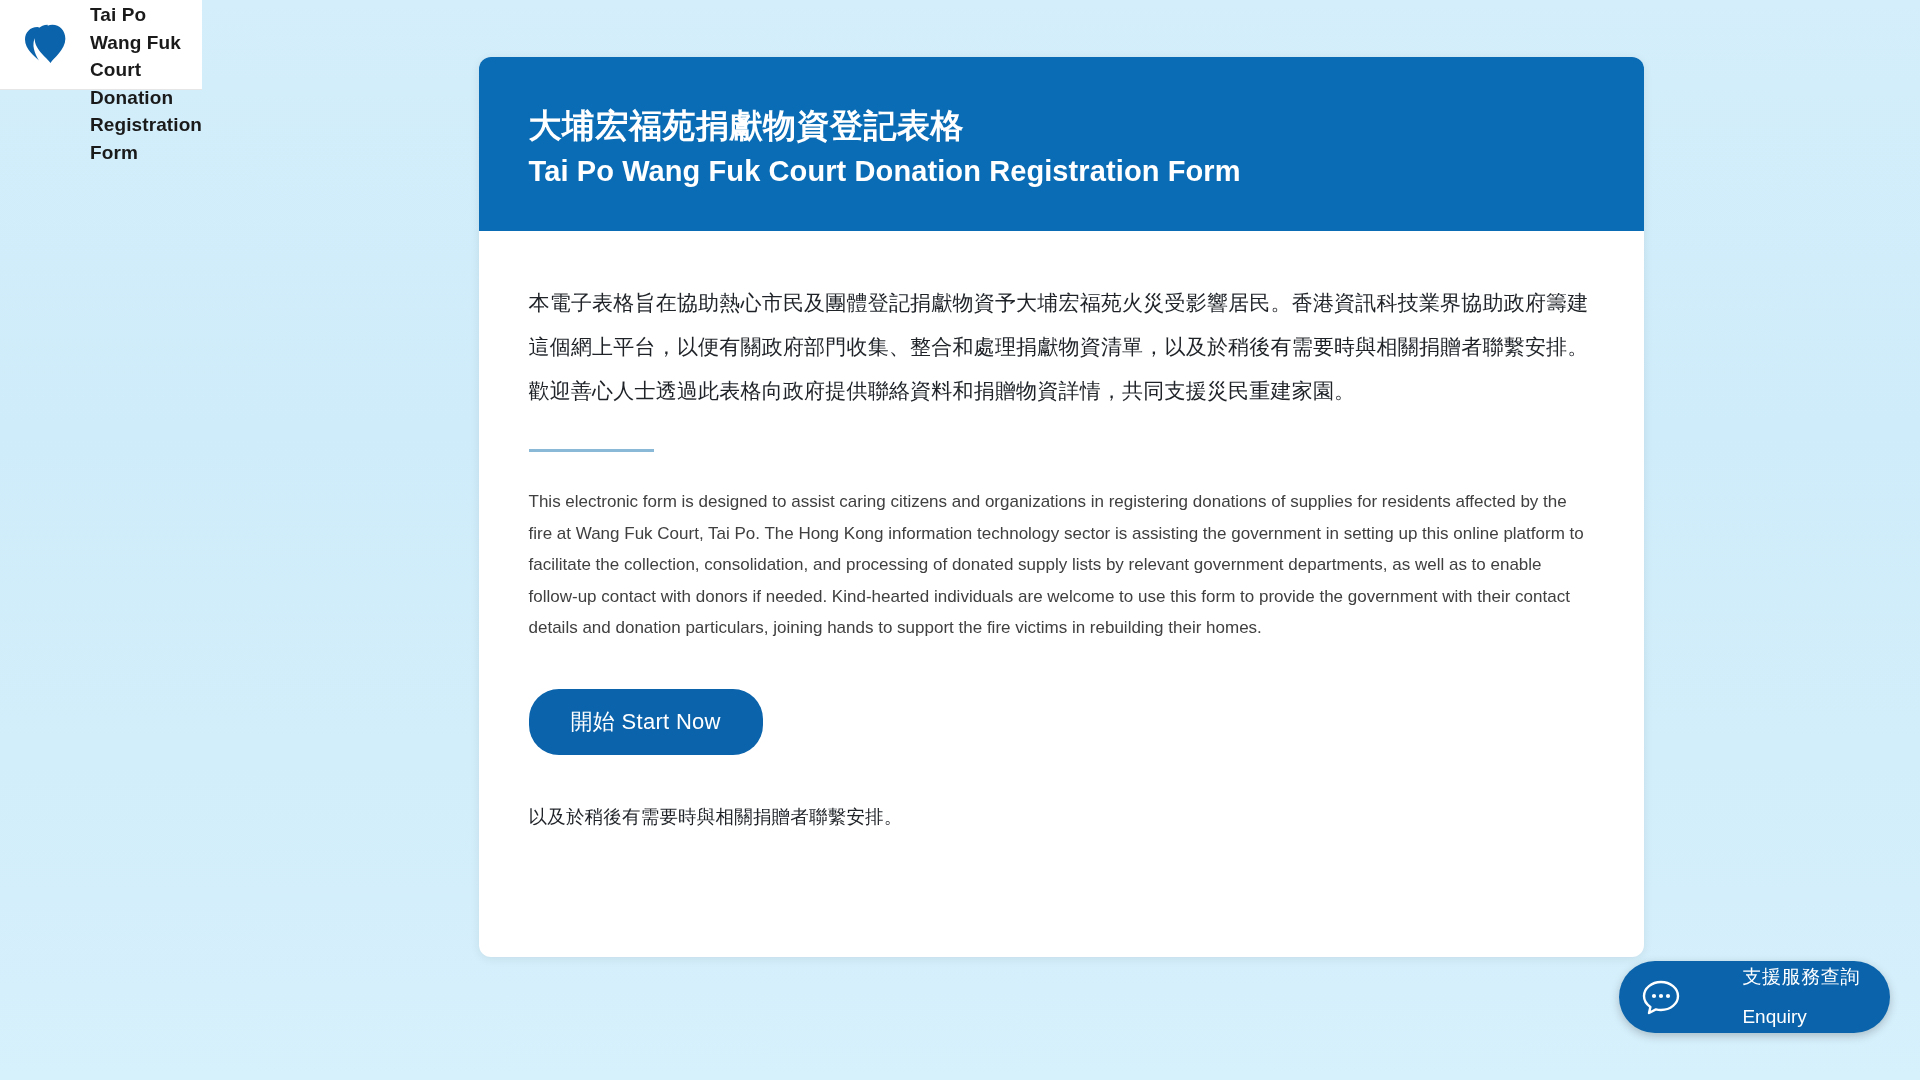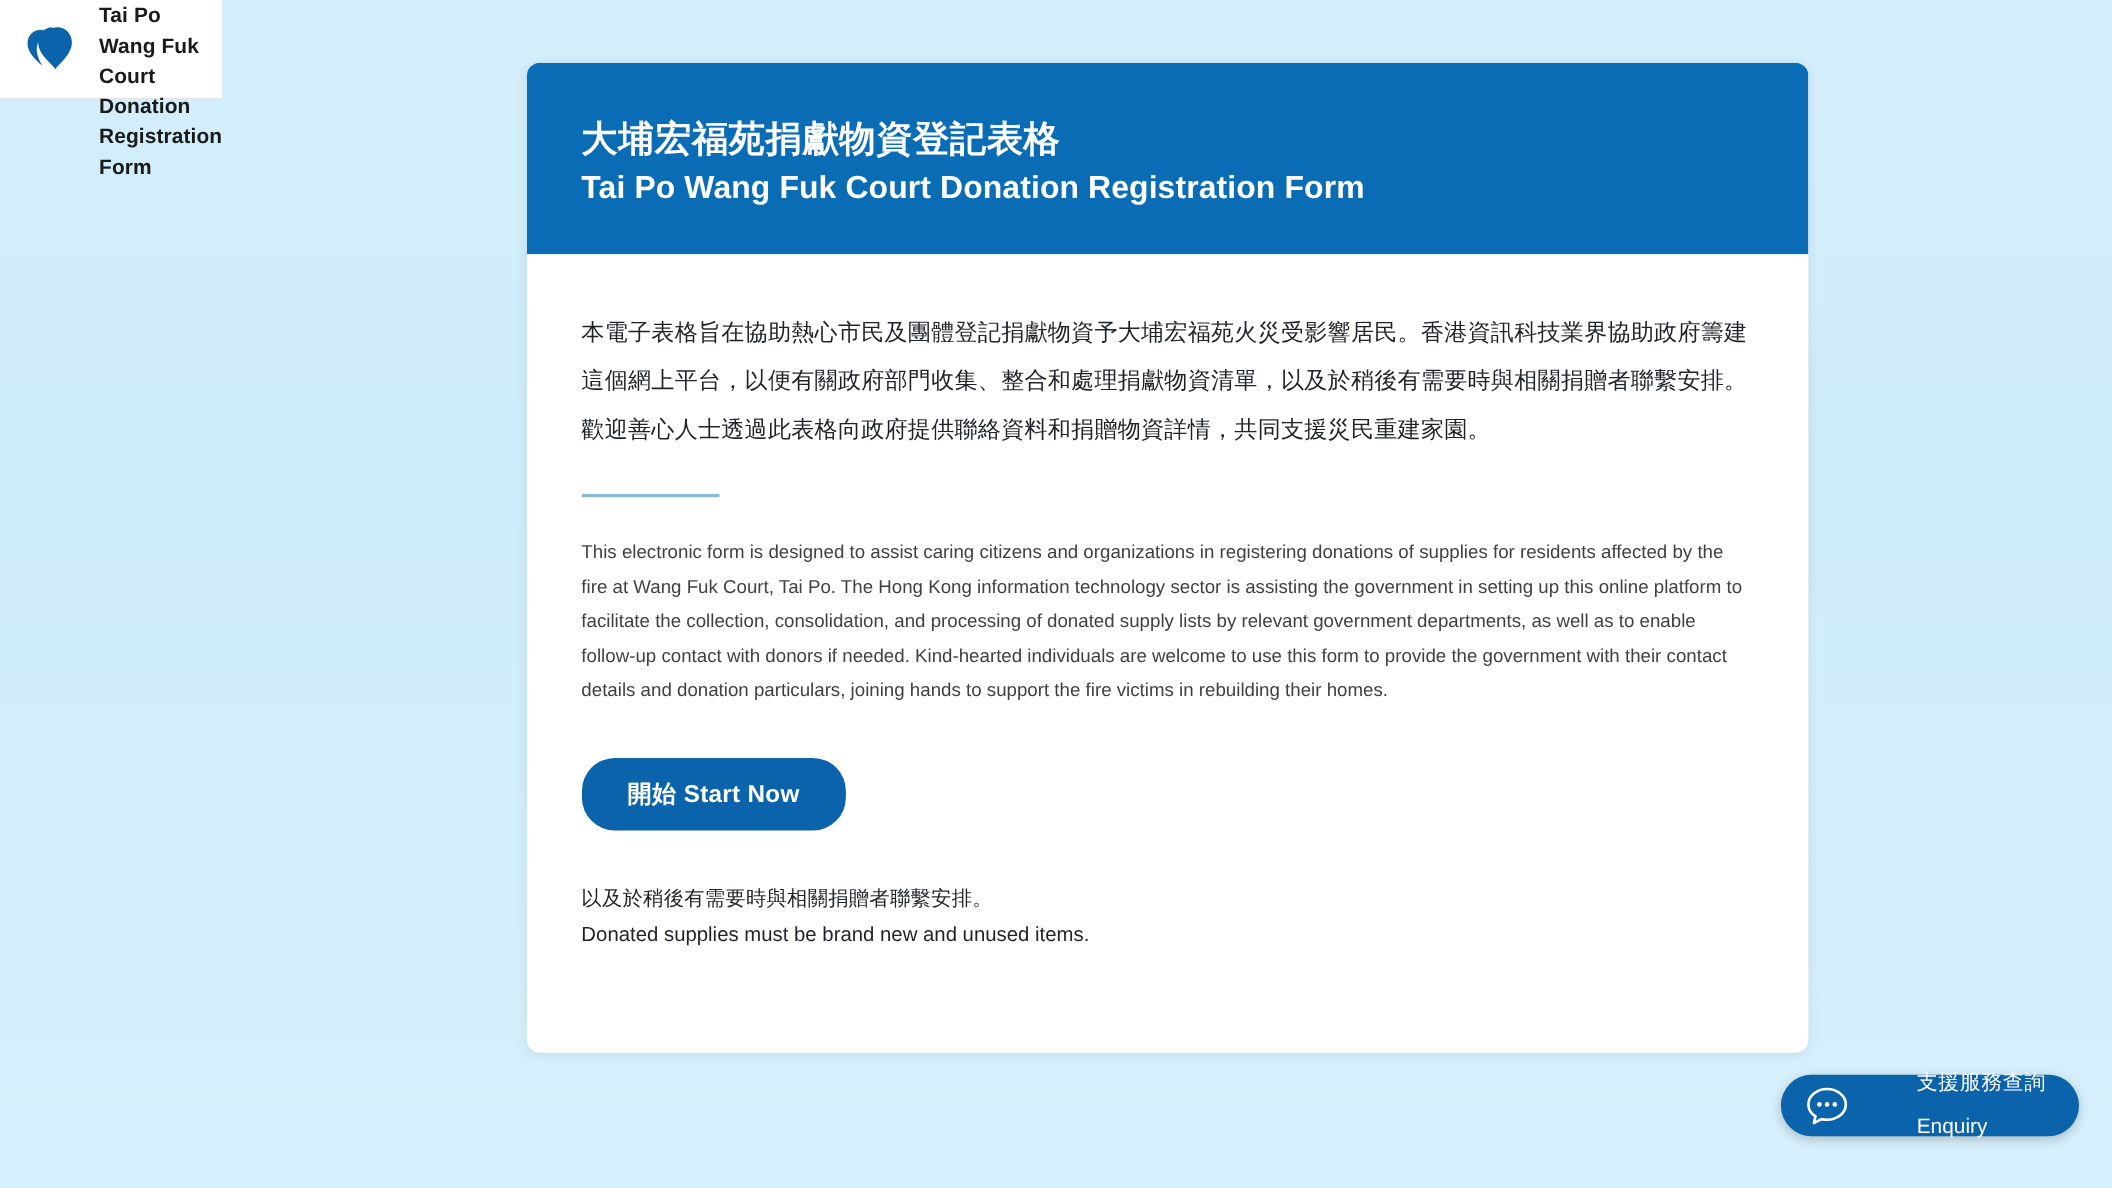--- a/index.html
+++ b/index.html
@@ -118,21 +118,21 @@
     line-height: 1.85;
     max-width: 1070px;
   }
 
   .start-button {
     display: inline-block;
     margin-top: 45px;
     background: #0a63ab;
     color: #ffffff;
     font-size: 22px;
-    font-weight: bold;
+    font-weight: normal;
     border: none;
     border-radius: 30px;
     padding: 18px 42px;
     cursor: pointer;
     letter-spacing: .3px;
     font-family: "Liberation Sans", sans-serif;
   }
 
   .note {
     margin-top: 46px;
@@ -143,21 +143,21 @@
   .note-zh { letter-spacing: .2px; }
   .note-en { }
 
   
   .enquiry-fab {
     position: absolute;
     right: 30px;
     bottom: 47px;
     background: #0a63ab;
     border-radius: 36px;
-    height: 56px;
+    height: 72px;
     display: flex;
     align-items: center;
     padding: 0 30px 0 20px;
     box-shadow: 0 3px 10px rgba(0,0,0,.22);
     cursor: pointer;
     gap: 44px;
   }
   .enquiry-icon {
     width: 44px; height: 44px;
     flex: 0 0 44px;
@@ -211,21 +211,20 @@
         <div class="para-zh">本電子表格旨在協助熱心市民及團體登記捐獻物資予大埔宏福苑火災受影響居民。香港資訊科技業界協助政府籌建這個網上平台，以便有關政府部門收集、整合和處理捐獻物資清單，以及於稍後有需要時與相關捐贈者聯繫安排。歡迎善心人士透過此表格向政府提供聯絡資料和捐贈物資詳情，共同支援災民重建家園。</div>
 
         <div class="divider"></div>
 
         <div class="para-en">This electronic form is designed to assist caring citizens and organizations in registering donations of supplies for residents affected by the fire at Wang Fuk Court, Tai Po. The Hong Kong information technology sector is assisting the government in setting up this online platform to facilitate the collection, consolidation, and processing of donated supply lists by relevant government departments, as well as to enable follow-up contact with donors if needed. Kind-hearted individuals are welcome to use this form to provide the government with their contact details and donation particulars, joining hands to support the fire victims in rebuilding their homes.</div>
 
         <button class="start-button">開始 Start Now</button>
 
         <div class="note">
           <div class="note-zh">以及於稍後有需要時與相關捐贈者聯繫安排。</div>
-          <div class="note-en">Donated supplies must be brand new and unused items.</div>
         </div>
       </div>
 
     </div>
 
     <div class="enquiry-fab">
       <div class="enquiry-icon">
         <svg width="42" height="42" viewBox="0 0 42 42" xmlns="http://www.w3.org/2000/svg">
           <path d="M21 6 C11.6 6 4 12.3 4 20 C4 24.4 6.5 28.3 10.4 30.9 L9 37 L15.9 33.4 C17.5 33.8 19.2 34 21 34 C30.4 34 38 27.7 38 20 C38 12.3 30.4 6 21 6 Z" fill="none" stroke="#ffffff" stroke-width="2.4" stroke-linejoin="round"></path>
           <circle cx="14" cy="20" r="2.1" fill="#ffffff"></circle>

